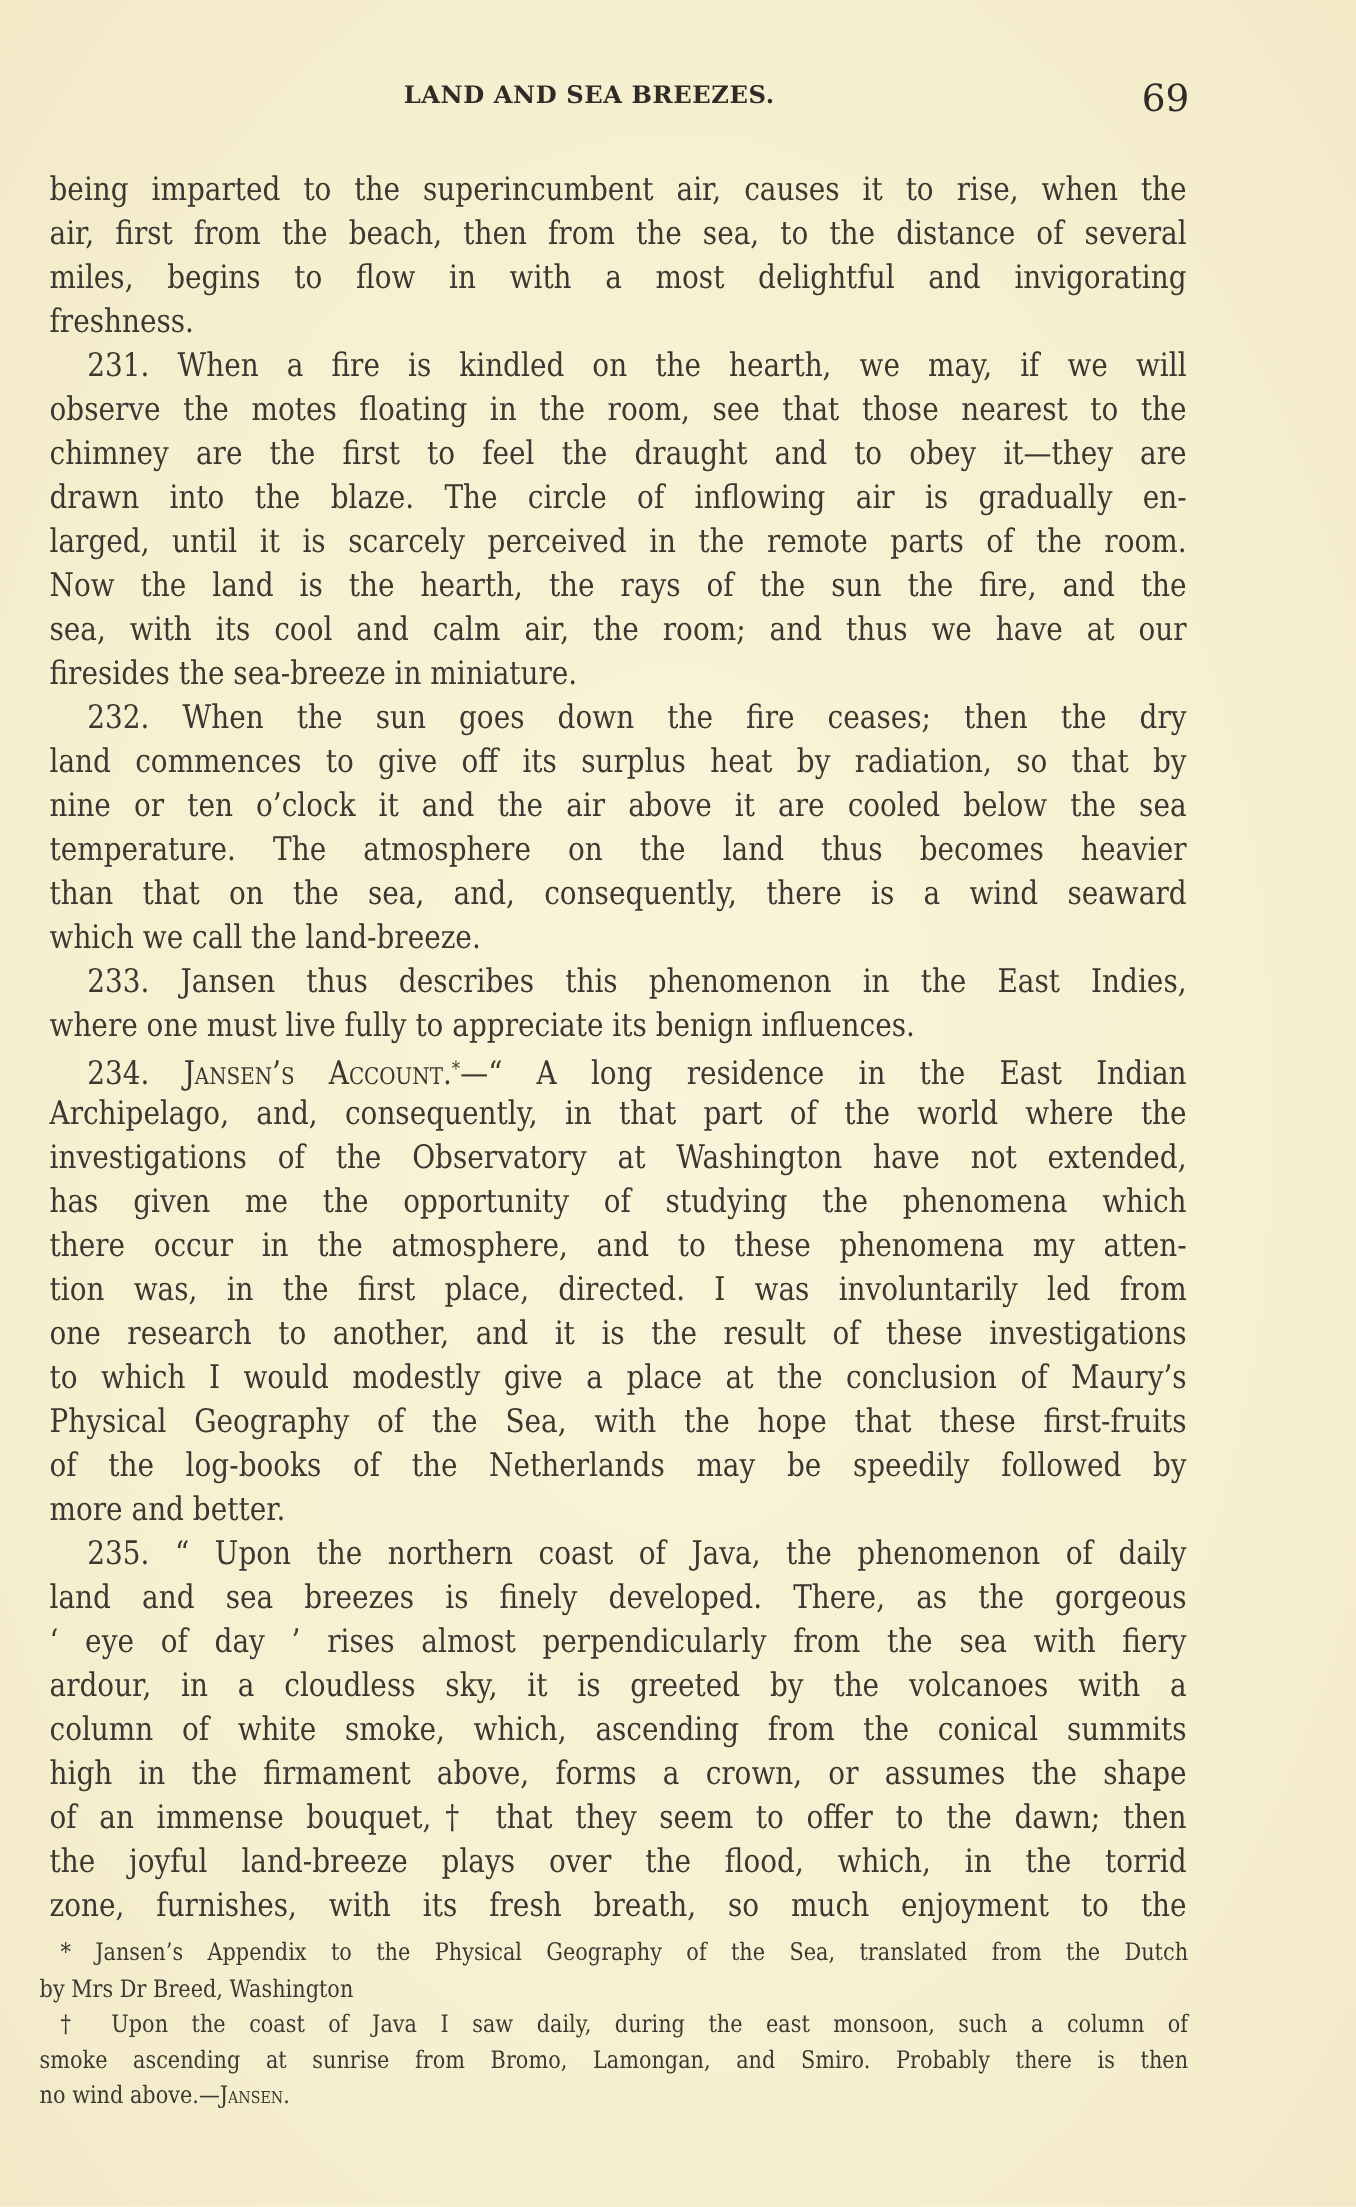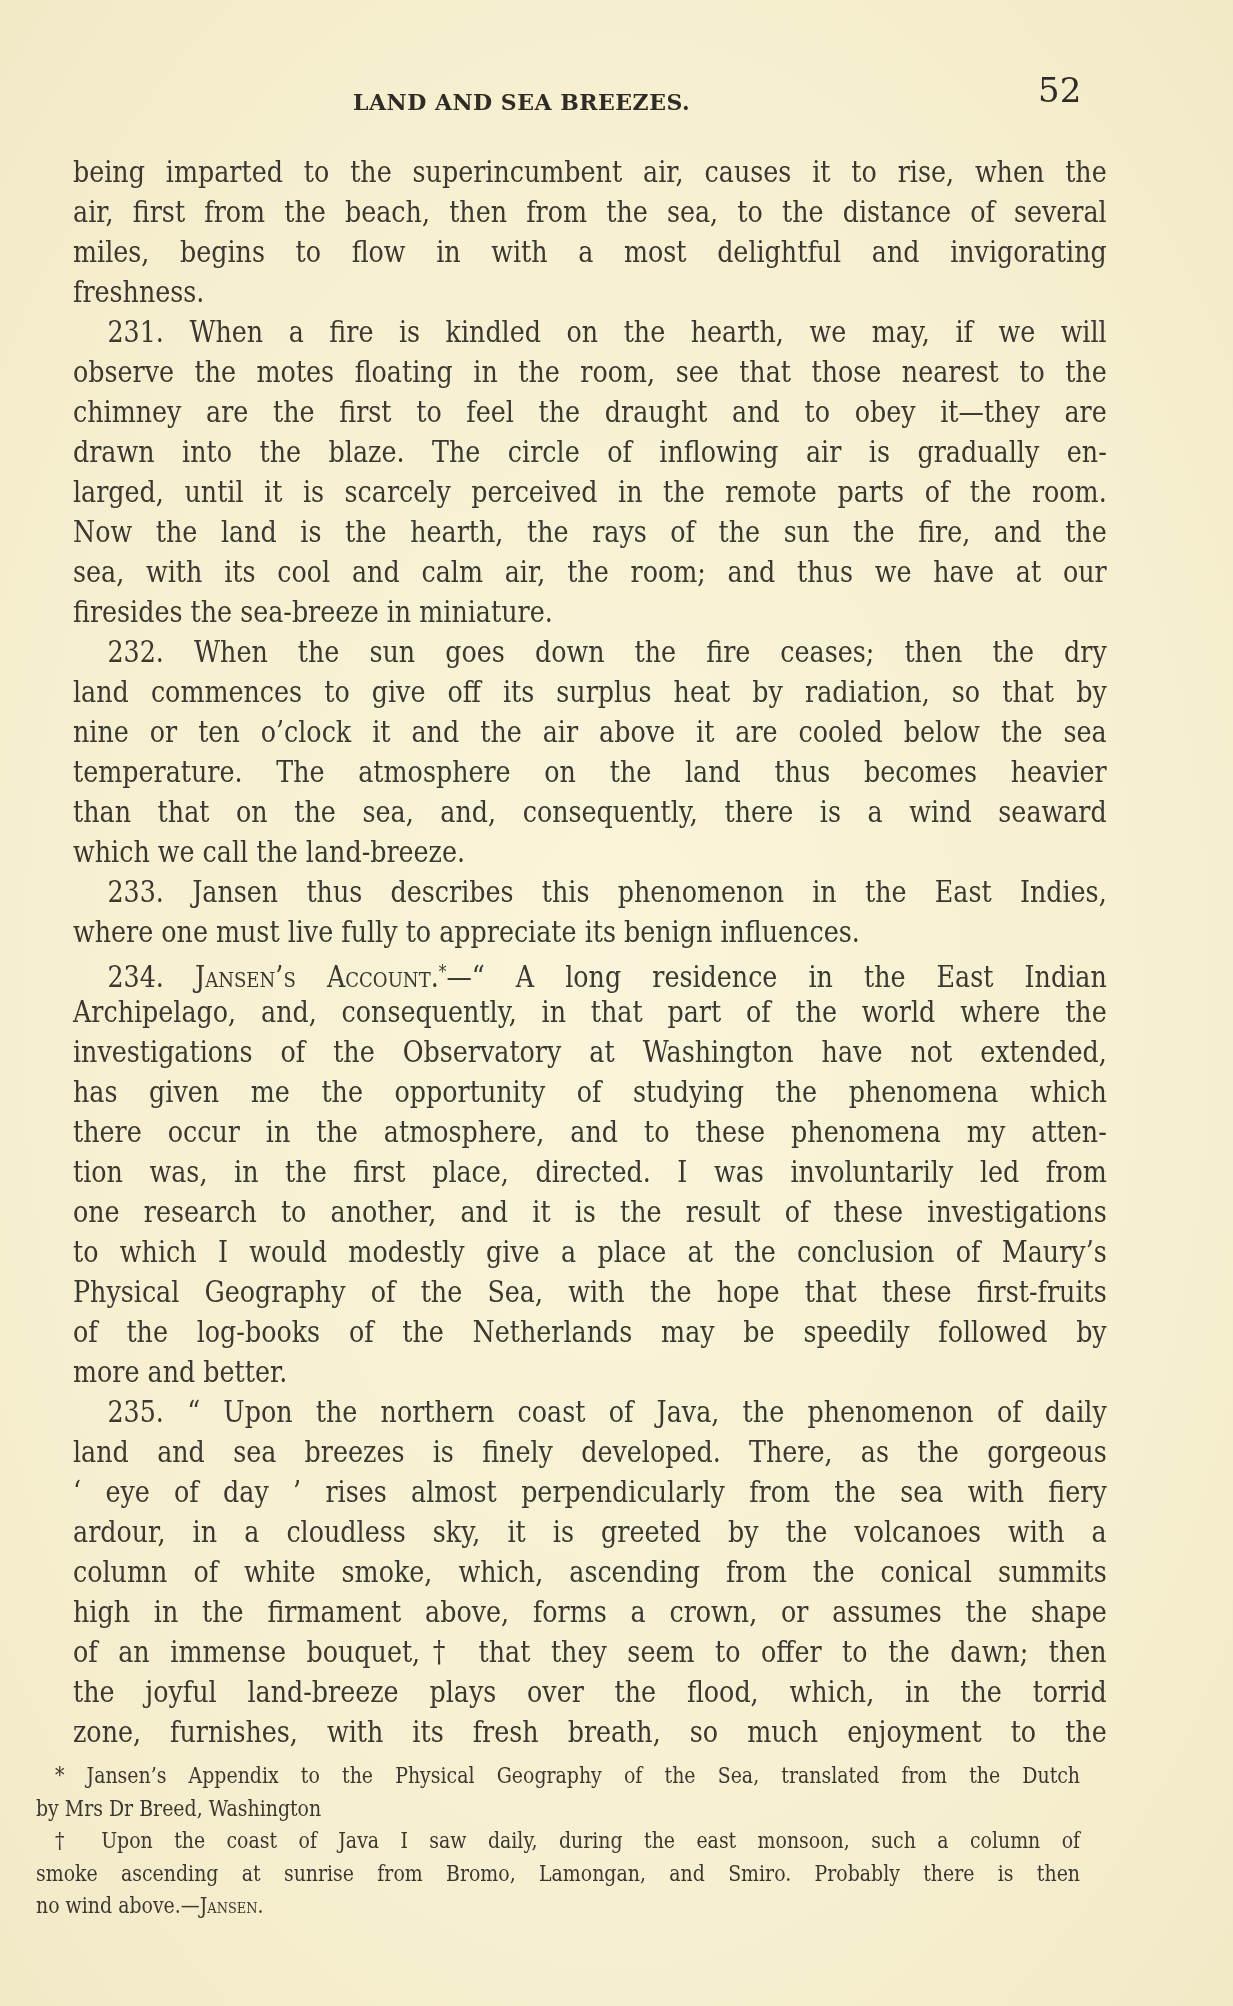--- a/index.html
+++ b/index.html
@@ -6,29 +6,29 @@
   body {
     width: 1233px; height: 2006px; overflow: hidden;
     background: #f8f2d5;
     color: #3b3731;
     font-family: "Liberation Serif", "DejaVu Serif", serif;
     position: relative;
   }
   .page { position: absolute; left: 0; top: 0; width: 1233px; height: 2006px;
     background: radial-gradient(ellipse at 50% 50%, #faf5da 0%, #f6efcf 70%, #f1e9c6 100%); }
   .running-head {
-    position: absolute; top: 74px; left: 353px;
+    position: absolute; top: 74px; left: 367px;
     font-family: "DejaVu Serif", serif; font-weight: bold; font-size: 22px;
-    letter-spacing: 0.5px; color: #2f2c28; margin-top: 15px;
+    letter-spacing: 0.5px; color: #2f2c28;
   }
   .folio {
     position: absolute; top: 70px; left: 1038px;
     font-size: 34px; color: #2f2c28; font-family: "DejaVu Serif", serif;
   }
-  .body-text { position: absolute; left: 45px; top: 152px; width: 1034px; margin-left: 28px; }
+  .body-text { position: absolute; left: 45px; top: 152px; width: 1034px; }
   .line {
     height: 40px; line-height: 40px; font-size: 29.5px; white-space: nowrap;
     text-align: justify; text-align-last: justify; display: block;
     font-family: "DejaVu Serif", serif; transform: scaleX(0.86); transform-origin: left center;
     width: 1202px;
   }
   .line.last { text-align-last: left; }
   .line.indent { padding-left: 40px; width: 1162px; }
   .sc { font-variant: small-caps; }
   .sup { font-size: 0.6em; vertical-align: 0.5em; }
@@ -40,21 +40,21 @@
     width: 1214px;
   }
   .fline.last { text-align-last: left; }
   .fline.indent { padding-left: 22px; width: 1192px; }
 </style>
 </head>
 <body>
 
 <div class="page">
   <div class="running-head">LAND AND SEA BREEZES.</div>
-  <div class="folio">52</div>
+  <div class="folio">69</div>
 
   <div class="body-text" id="body-text">
       <span class="line">being imparted to the superincumbent air, causes it to rise, when the</span>
       <span class="line">air, first from the beach, then from the sea, to the distance of several</span>
       <span class="line">miles, begins to flow in with a most delightful and invigorating</span>
       <span class="line last">freshness.</span>
       <span class="line indent">231. When a fire is kindled on the hearth, we may, if we will</span>
       <span class="line">observe the motes floating in the room, see that those nearest to the</span>
       <span class="line">chimney are the first to feel the draught and to obey it—they are</span>
       <span class="line">drawn into the blaze. The circle of inflowing air is gradually en-</span>

